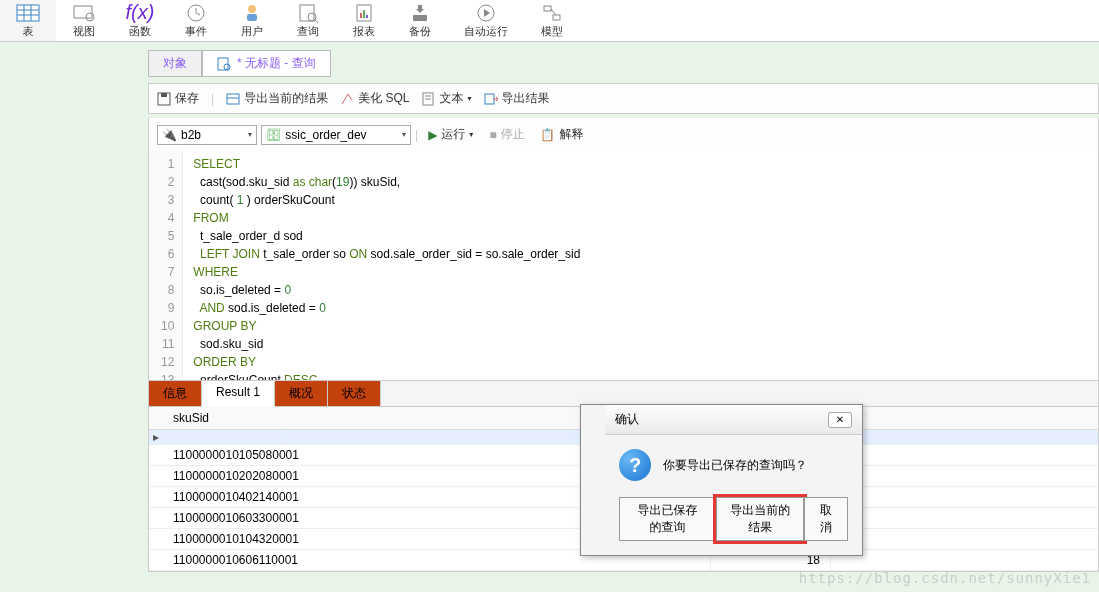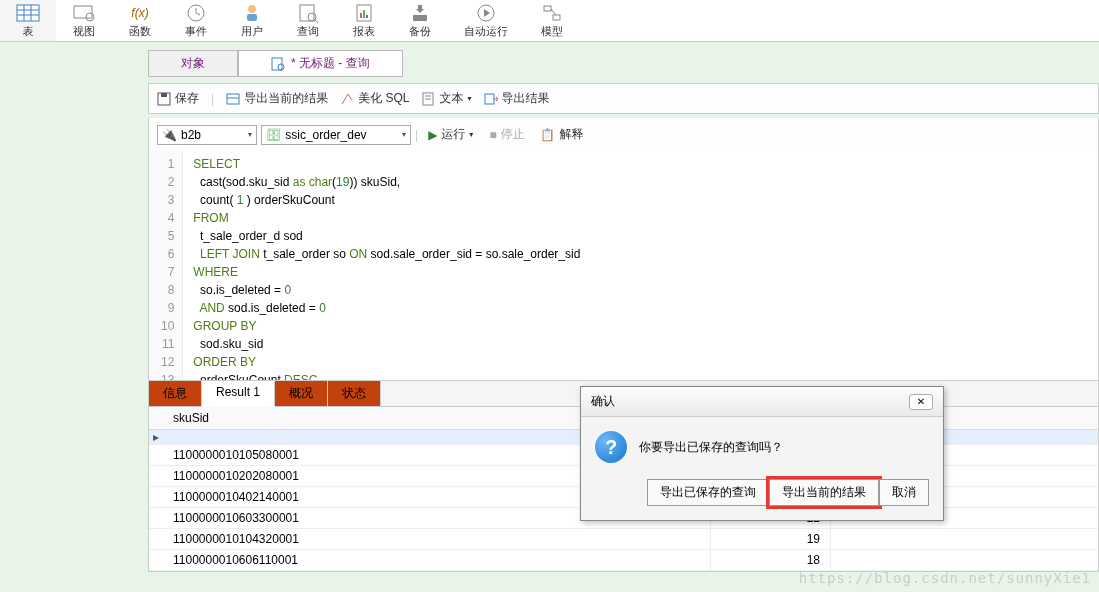--- a/index.html
+++ b/index.html
@@ -7,21 +7,21 @@
 
 
 .ribbon { display: flex; background: #fff; height: 42px; border-bottom: 1px solid #ccc; }
 .ribbon-item { display: flex; flex-direction: column; align-items: center; justify-content: center; padding: 2px 16px; cursor: pointer; position: relative; }
 .ribbon-item.active { background: #f5f5f5; }
 .ribbon-icon { width: 24px; height: 20px; display: flex; align-items: center; justify-content: center; }
 .ribbon-label { font-size: 11px; color: #333; margin-top: 1px; }
 
 
 .tabbar { display: flex; margin-left: 148px; margin-top: 8px; align-items: center; gap: 0; }
-.tab { background: #fff; border: 1px solid #bbb; padding: 4px 32px; font-size: 12px; color: #701a75; display: flex; align-items: center; gap: 6px; }
+.tab { background: #fff; border: 1px solid #bbb; padding: 4px 14px; font-size: 12px; color: #8b5cf6; display: flex; align-items: center; gap: 6px; }
 .tab.inactive { background: #f0f0f0; }
 .tab-icon { width: 14px; height: 14px; }
 
 
 .query-toolbar { margin-left: 148px; margin-top: 6px; background: #fdfdfd; border: 1px solid #ccc; padding: 6px 8px; display: flex; align-items: center; gap: 12px; }
 .tb-btn { display: flex; align-items: center; gap: 4px; color: #333; cursor: pointer; }
 .tb-icon { width: 14px; height: 14px; }
 
 
 .db-row { margin-left: 148px; margin-top: 4px; padding: 6px 8px; display: flex; align-items: center; gap: 4px; background: #fdfdfd; border-left: 1px solid #ccc; border-right: 1px solid #ccc; }
@@ -50,21 +50,21 @@
 .col-sku { width: 562px; }
 .col-count { width: 120px; text-align: right; }
 .grid-row { display: flex; border-bottom: 1px solid #eee; position: relative; }
 .grid-row.selected { background: #e3efff; }
 .row-marker { width: 14px; display: flex; align-items: center; justify-content: center; color: #555; }
 .cell { padding: 3px 10px; border-right: 1px solid #eee; }
 .cell-sku { width: 548px; }
 .cell-count { width: 120px; text-align: right; }
 
 
-.dialog { position: absolute; left: 580px; top: 386px; width: 364px; background: #f4f4f4; border: 1px solid #888; box-shadow: 2px 2px 6px rgba(0,0,0,0.25); }
+.dialog { position: absolute; left: 580px; top: 404px; width: 283px; background: #f4f4f4; border: 1px solid #888; box-shadow: 2px 2px 6px rgba(0,0,0,0.25); padding-left: 24px; }
 .dlg-title { background: linear-gradient(#fdfdfd,#eaeaea); padding: 6px 10px; border-bottom: 1px solid #ccc; display: flex; align-items: center; justify-content: space-between; }
 .dlg-close { border: 1px solid #aaa; border-radius: 3px; width: 24px; height: 16px; display: flex; align-items: center; justify-content: center; font-size: 10px; background: #fff; cursor: pointer; }
 .dlg-body { padding: 14px 14px 8px 14px; display: flex; align-items: center; gap: 12px; }
 .q-icon { width: 32px; height: 32px; border-radius: 50%; background: radial-gradient(circle at 30% 30%, #6ab7f5, #1976d2); display: flex; align-items: center; justify-content: center; color: #fff; font-size: 20px; font-weight: bold; }
 .dlg-buttons { padding: 8px 14px 14px 14px; display: flex; justify-content: flex-end; }
 .dlg-btn { padding: 4px 12px; background: #f9f9f9; border: 1px solid #999; cursor: pointer; }
 .dlg-btn.highlight { outline: 3px solid #e53935; outline-offset: 0; }
 
 .watermark { position: absolute; right: 8px; bottom: 6px; color: #ccc; font-size: 14px; font-family: monospace; letter-spacing: 1px; pointer-events: none; }
 </style>
@@ -87,21 +87,21 @@
   <div class="ribbon-item">
     <div class="ribbon-icon">
         <svg width="24" height="18">
           <rect x="2" y="2" width="18" height="12" fill="none" stroke="#888"></rect>
           <circle cx="18" cy="13" r="4" fill="none" stroke="#888"></circle>
         </svg>
       </div>
     <div class="ribbon-label">视图</div>
   </div>
   <div class="ribbon-item">
-    <div class="ribbon-icon" style="font-style:italic;color:#a16207;font-size:12px;">f(x)</div>
+    <div class="ribbon-icon" style="font-style:italic;color:#6d28d9;font-size:20px;">f(x)</div>
     <div class="ribbon-label">函数</div>
   </div>
   <div class="ribbon-item">
     <div class="ribbon-icon">
         <svg width="20" height="20">
           <circle cx="10" cy="10" r="8" fill="none" stroke="#888"></circle>
           <line x1="10" y1="10" x2="10" y2="5" stroke="#888"></line>
           <line x1="10" y1="10" x2="14" y2="12" stroke="#888"></line>
         </svg>
       </div>

